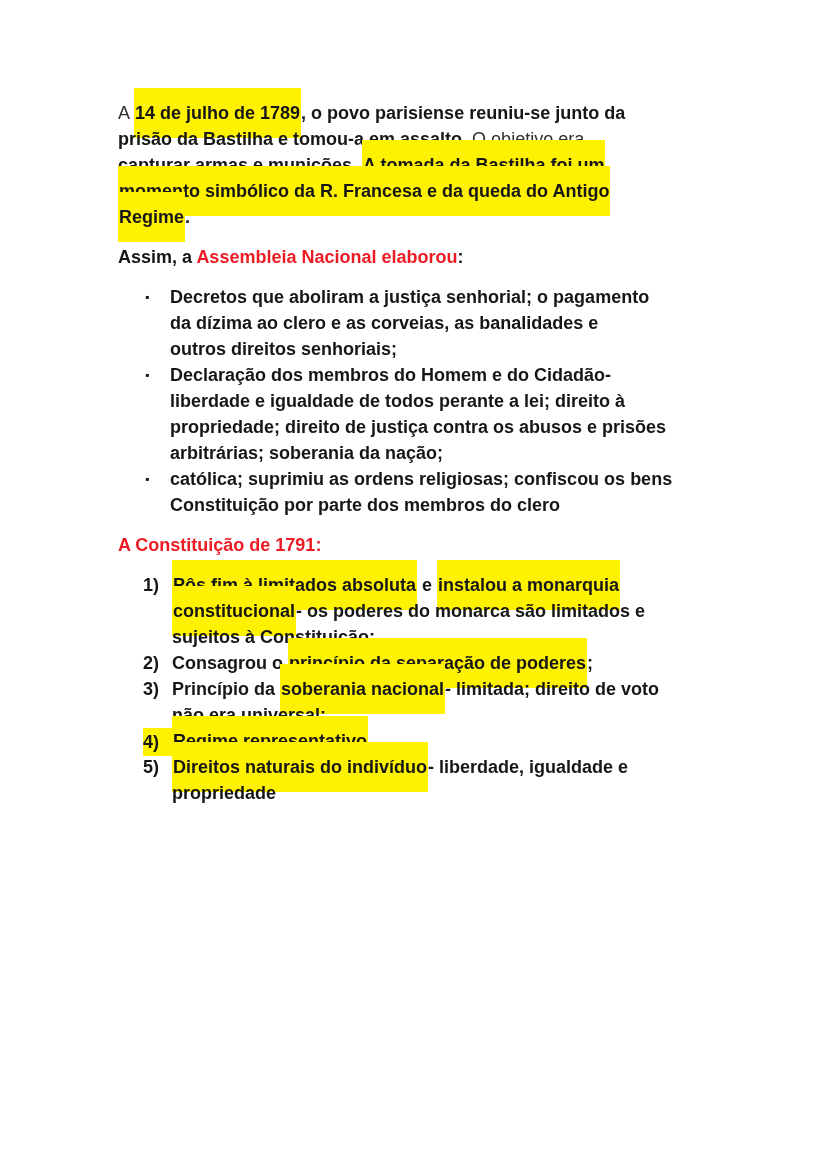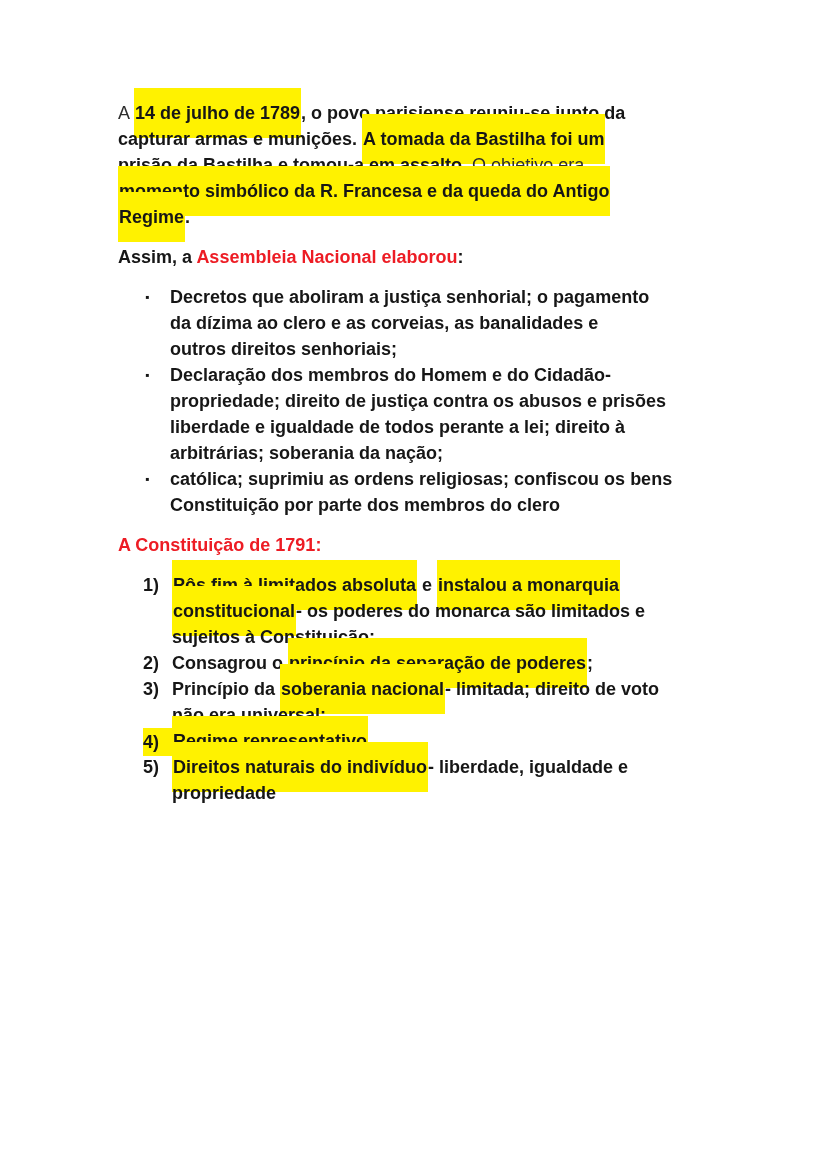--- a/index.html
+++ b/index.html
@@ -33,40 +33,40 @@
   .num .li .marker{left:25px;width:29px;font-size:18px;}
   .marker.hl{padding:1px 0;}
 </style>
 </head>
 <body>
 
 <div class="page" style="--page-bg: #ffffff; --ink: #161616; --accent-red: #ed1c24; --hl-yellow: #fff200;">
   <div class="content">
       <div class="block">
         <div class="line"><span class="run-r">A </span><span class="run-b hl">14 de julho de 1789</span><span class="run-b">, o povo parisiense reuniu-se junto da</span></div>
+        <div class="line"><span class="run-b">prisão da Bastilha e tomou-a em assalto.</span><span class="run-r"> O objetivo era</span></div>
         <div class="line"><span class="run-b">capturar armas e munições. </span><span class="run-b hl">A tomada da Bastilha foi um</span></div>
-        <div class="line"><span class="run-b">prisão da Bastilha e tomou-a em assalto.</span><span class="run-r"> O objetivo era</span></div>
         <div class="line"><span class="run-b hl">momento simbólico da R. Francesa e da queda do Antigo</span></div>
         <div class="line"><span class="run-b hl">Regime</span><span class="run-b">.</span></div>
       </div>
       <div class="block">
         <div class="line"><span class="run-b">Assim, a </span><span class="run-b red">Assembleia Nacional elaborou</span><span class="run-b">:</span></div>
       </div>
       <div class="block blist">
         <div class="li">
           <span class="marker sq">▪</span>
           <div class="line"><span class="run-b">Decretos que aboliram a justiça senhorial; o pagamento</span></div>
           <div class="line"><span class="run-b">da dízima ao clero e as corveias, as banalidades e</span></div>
           <div class="line"><span class="run-b">outros direitos senhoriais;</span></div>
         </div>
         <div class="li">
           <span class="marker sq">▪</span>
           <div class="line"><span class="run-b">Declaração dos membros do Homem e do Cidadão-</span></div>
+          <div class="line"><span class="run-b">liberdade e igualdade de todos perante a lei; direito à</span></div>
           <div class="line"><span class="run-b">propriedade; direito de justiça contra os abusos e prisões</span></div>
-          <div class="line"><span class="run-b">liberdade e igualdade de todos perante a lei; direito à</span></div>
           <div class="line"><span class="run-b">arbitrárias; soberania da nação;</span></div>
         </div>
         <div class="li">
           <span class="marker sq">▪</span>
           <div class="line"><span class="run-b">católica; suprimiu as ordens religiosas; confiscou os bens</span></div>
           <div class="line"><span class="run-b">Constituição por parte dos membros do clero</span></div>
         </div>
       </div>
       <div class="block">
         <div class="line"><span class="run-b red">A Constituição de 1791</span><span class="run-b red">:</span></div>

